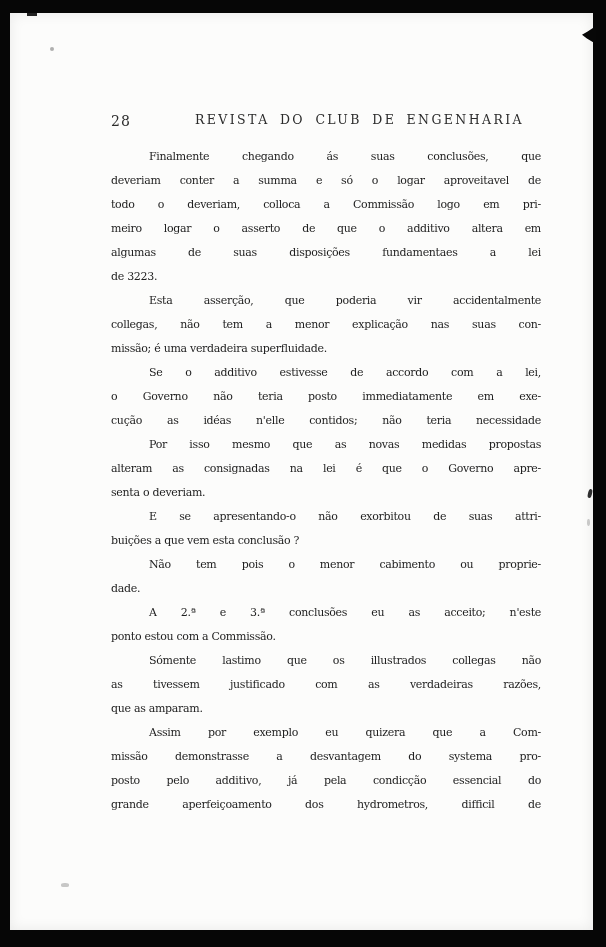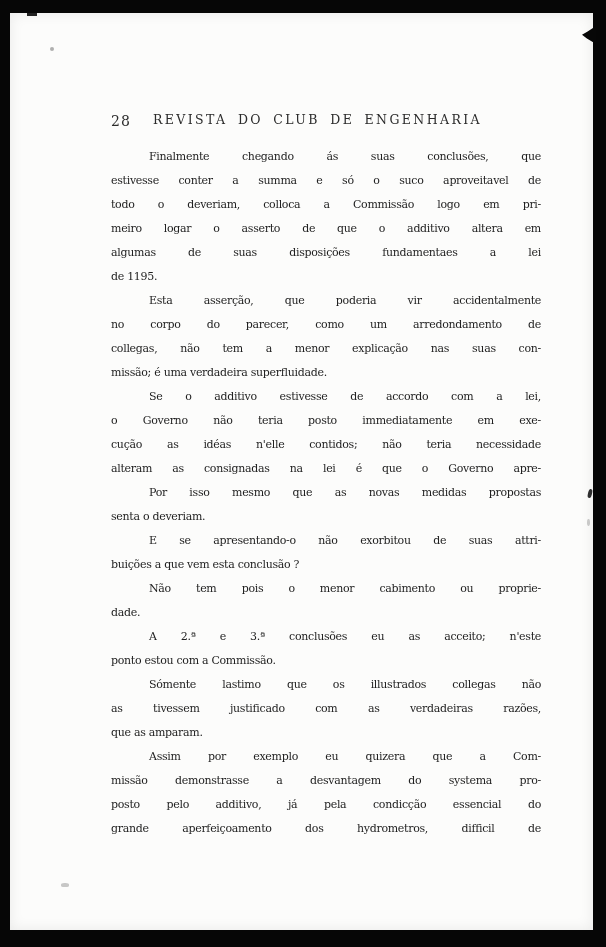--- a/index.html
+++ b/index.html
@@ -37,21 +37,21 @@
     color:var(--header-ink);
   }
   .pagenum{
     position:absolute;
     left:0;top:1px;
     font-size:14px;
     letter-spacing:1px;
   }
   .running-title{
     display:block;
-    text-align:center;
+    text-align:right;
     font-size:12.5px;
     letter-spacing:2.4px;
     word-spacing:4px;
     white-space:nowrap;
   }
   .text{
     margin-top:16px;
     width:430px;
     font-size:11px;
     line-height:24px;
@@ -85,40 +85,39 @@
 <div class="canvas">
   <div class="page">
     <div class="content">
       <div class="header">
         <span class="pagenum">28</span>
         <span class="running-title">REVISTA DO CLUB DE ENGENHARIA</span>
       </div>
       <div class="text" id="text-block">
           <div class="para">
             <div class="line first">Finalmente chegando ás suas conclusões, que</div>
-            <div class="line">estivesse conter a summa e só o suco aproveitavel de</div>
+            <div class="line">deveriam conter a summa e só o logar aproveitavel de</div>
             <div class="line">todo o deveriam, colloca a Commissão logo em pri-</div>
             <div class="line">meiro logar o asserto de que o additivo altera em</div>
             <div class="line">algumas de suas disposições fundamentaes a lei</div>
-            <div class="line lastline">de 1195.</div>
+            <div class="line lastline">de 3223.</div>
           </div>
           <div class="para">
             <div class="line first">Esta asserção, que poderia vir accidentalmente</div>
-            <div class="line">no corpo do parecer, como um arredondamento de</div>
             <div class="line">collegas, não tem a menor explicação nas suas con-</div>
             <div class="line lastline">missão; é uma verdadeira superfluidade.</div>
           </div>
           <div class="para">
             <div class="line first">Se o additivo estivesse de accordo com a lei,</div>
             <div class="line">o Governo não teria posto immediatamente em exe-</div>
             <div class="line">cução as idéas n'elle contidos; não teria necessidade</div>
           </div>
           <div class="para">
+            <div class="line first">Por isso mesmo que as novas medidas propostas</div>
             <div class="line">alteram as consignadas na lei é que o Governo apre-</div>
-            <div class="line first">Por isso mesmo que as novas medidas propostas</div>
             <div class="line lastline">senta o deveriam.</div>
           </div>
           <div class="para">
             <div class="line first">E se apresentando-o não exorbitou de suas attri-</div>
             <div class="line lastline">buições a que vem esta conclusão ?</div>
           </div>
           <div class="para">
             <div class="line first">Não tem pois o menor cabimento ou proprie-</div>
             <div class="line lastline">dade.</div>
           </div>

